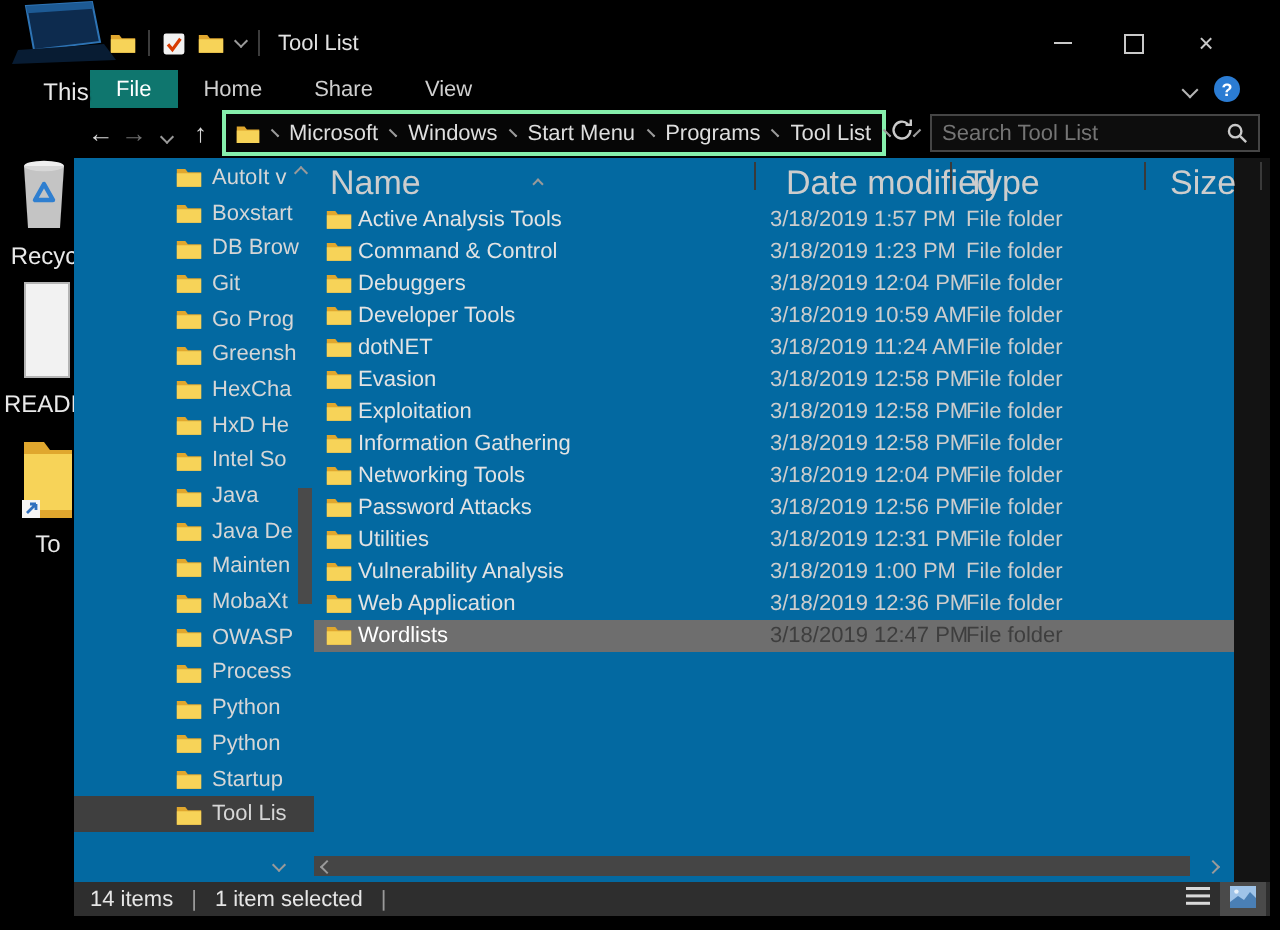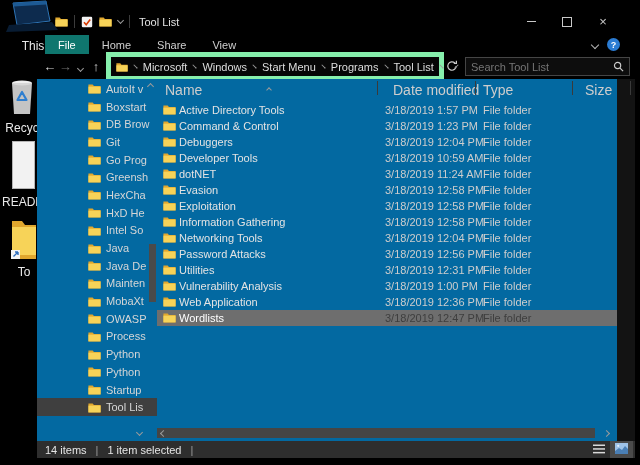--- a/index.html
+++ b/index.html
@@ -34,21 +34,21 @@
   .chev{display:inline-block;width:5px;height:5px;border-right:1.5px solid #b5b5b5;border-bottom:1.5px solid #b5b5b5;}
   .chev.down{transform:rotate(45deg);}
   .chev.up{transform:rotate(-135deg);}
   .chev.right{transform:rotate(-45deg);}
   .chev.left{transform:rotate(135deg);}
   .chev.tiny{width:4px;height:4px;border-width:1.2px;border-color:#9a9a9a;}
   
   .addr-row{height:25px;display:flex;align-items:center;padding:0 5px;}
   .nav-ic{width:19px;text-align:center;color:#d6d6d6;font-size:13px;line-height:13px;}
   .nav-ic.dim{color:#6f6f6f;}
-  .crumb-bar{width:318px;height:19px;background:#060606;border:5px solid #86efac;display:flex;
+  .crumb-bar{width:318px;height:19px;background:#060606;border:2px solid #86efac;display:flex;
     align-items:center;padding:0 5px;color:#dedede;font-size:11px;gap:7px;margin-left:2px;}
   .crumb{white-space:nowrap;}
   .crumb-bar .spacer{flex:1;}
   .refresh-wrap{width:20px;text-align:center;}
   .search-box{width:164px;height:17px;border:1px solid #454545;background:#0d0d0d;display:flex;
     align-items:center;padding:0 5px;margin-left:5px;}
   .search-box input{flex:1;background:transparent;border:none;outline:none;color:#9a9a9a;
     font-size:11px;font-family:"Liberation Sans",sans-serif;padding:0;min-width:0;}
   
   .content{position:absolute;top:71px;left:0;right:0;bottom:17px;background:#0369a1;display:flex;}
@@ -57,21 +57,21 @@
   .titem{height:17.7px;display:flex;align-items:center;padding-left:51px;font-size:11px;color:#d6d6d6;
     white-space:nowrap;overflow:hidden;}
   .titem.sel{background:#3f3f3f;}
   .titem .fico{flex:none;margin-right:5px;display:inline-flex;}
   .tree-scroll-up{position:absolute;top:5px;right:4px;}
   .tree-thumb{position:absolute;top:165px;right:1px;width:7px;height:58px;background:#4a4a4a;}
   .tree-scroll-down{position:absolute;bottom:6px;right:15px;}
   
   .main{flex:1;position:relative;overflow:hidden;}
   .vgutter{position:absolute;top:0;right:0;bottom:0;width:18px;background:#131313;}
-  .lheader{height:18px;position:relative;font-size:14px;color:#cdcdcd;}
+  .lheader{height:18px;position:relative;font-size:17px;color:#cdcdcd;}
   .hcell{position:absolute;top:3px;}
   .hsep{position:absolute;top:2px;width:1px;height:14px;background:#3a3a3a;}
   .sort-ind{position:absolute;left:110px;top:0px;}
   .sort-ind .chev{width:3px;height:3px;border-width:1px;border-color:#9a9a9a;}
   .rows{margin-top:5px;}
   .frow{height:16px;position:relative;width:460px;font-size:11px;}
   .frow .fico{position:absolute;left:6px;top:2px;}
   .c-name{position:absolute;left:22px;top:2px;color:#e3e3e3;white-space:nowrap;}
   .c-date{position:absolute;left:228px;top:2px;color:#cdcdcd;white-space:nowrap;}
   .c-type{position:absolute;left:326px;top:2px;color:#cdcdcd;white-space:nowrap;}
@@ -423,21 +423,21 @@
         <span class="hsep" style="left:318px;"></span>
         <span class="hsep" style="left:415px;"></span>
         <span class="hsep" style="left:473px;"></span>
       </div>
       <div class="rows">
           <div class="frow">
             <span class="fico"><svg width="13" height="11" viewBox="0 0 16 13">
                 <path d="M0.5 1.5 h5.2 l1.6 2 h8.2 v9 h-15z" fill="#e0a72e"></path>
                 <path d="M0.5 4.2 h15 v8.3 h-15z" fill="#f7d358"></path>
               </svg></span>
-            <span class="c-name">Active Directory Tools</span>
+            <span class="c-name">Active Analysis Tools</span>
             <span class="c-date">3/18/2019 1:57 PM</span>
             <span class="c-type">File folder</span>
           </div>
           <div class="frow">
             <span class="fico"><svg width="13" height="11" viewBox="0 0 16 13">
                 <path d="M0.5 1.5 h5.2 l1.6 2 h8.2 v9 h-15z" fill="#e0a72e"></path>
                 <path d="M0.5 4.2 h15 v8.3 h-15z" fill="#f7d358"></path>
               </svg></span>
             <span class="c-name">Command &amp; Control</span>
             <span class="c-date">3/18/2019 1:23 PM</span>

